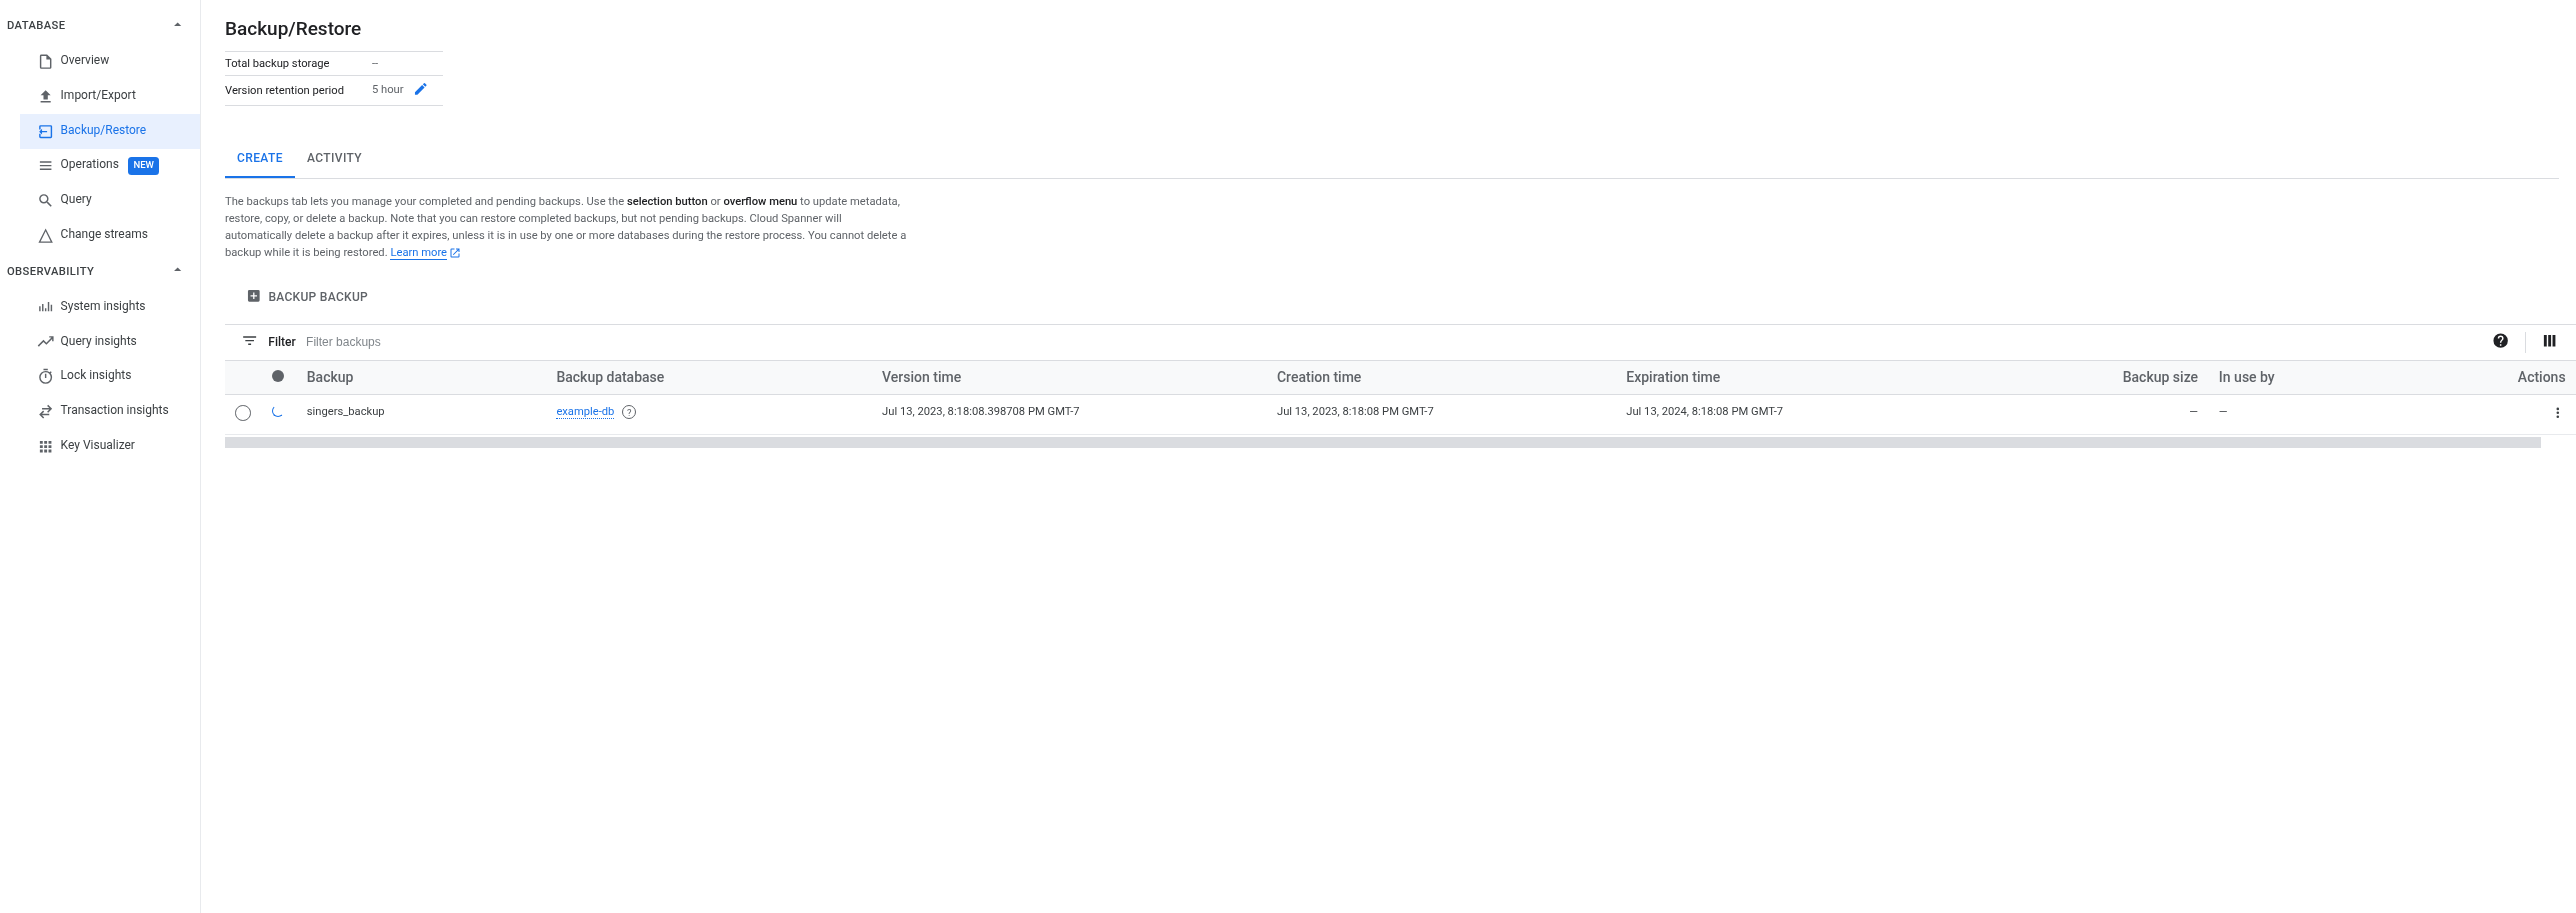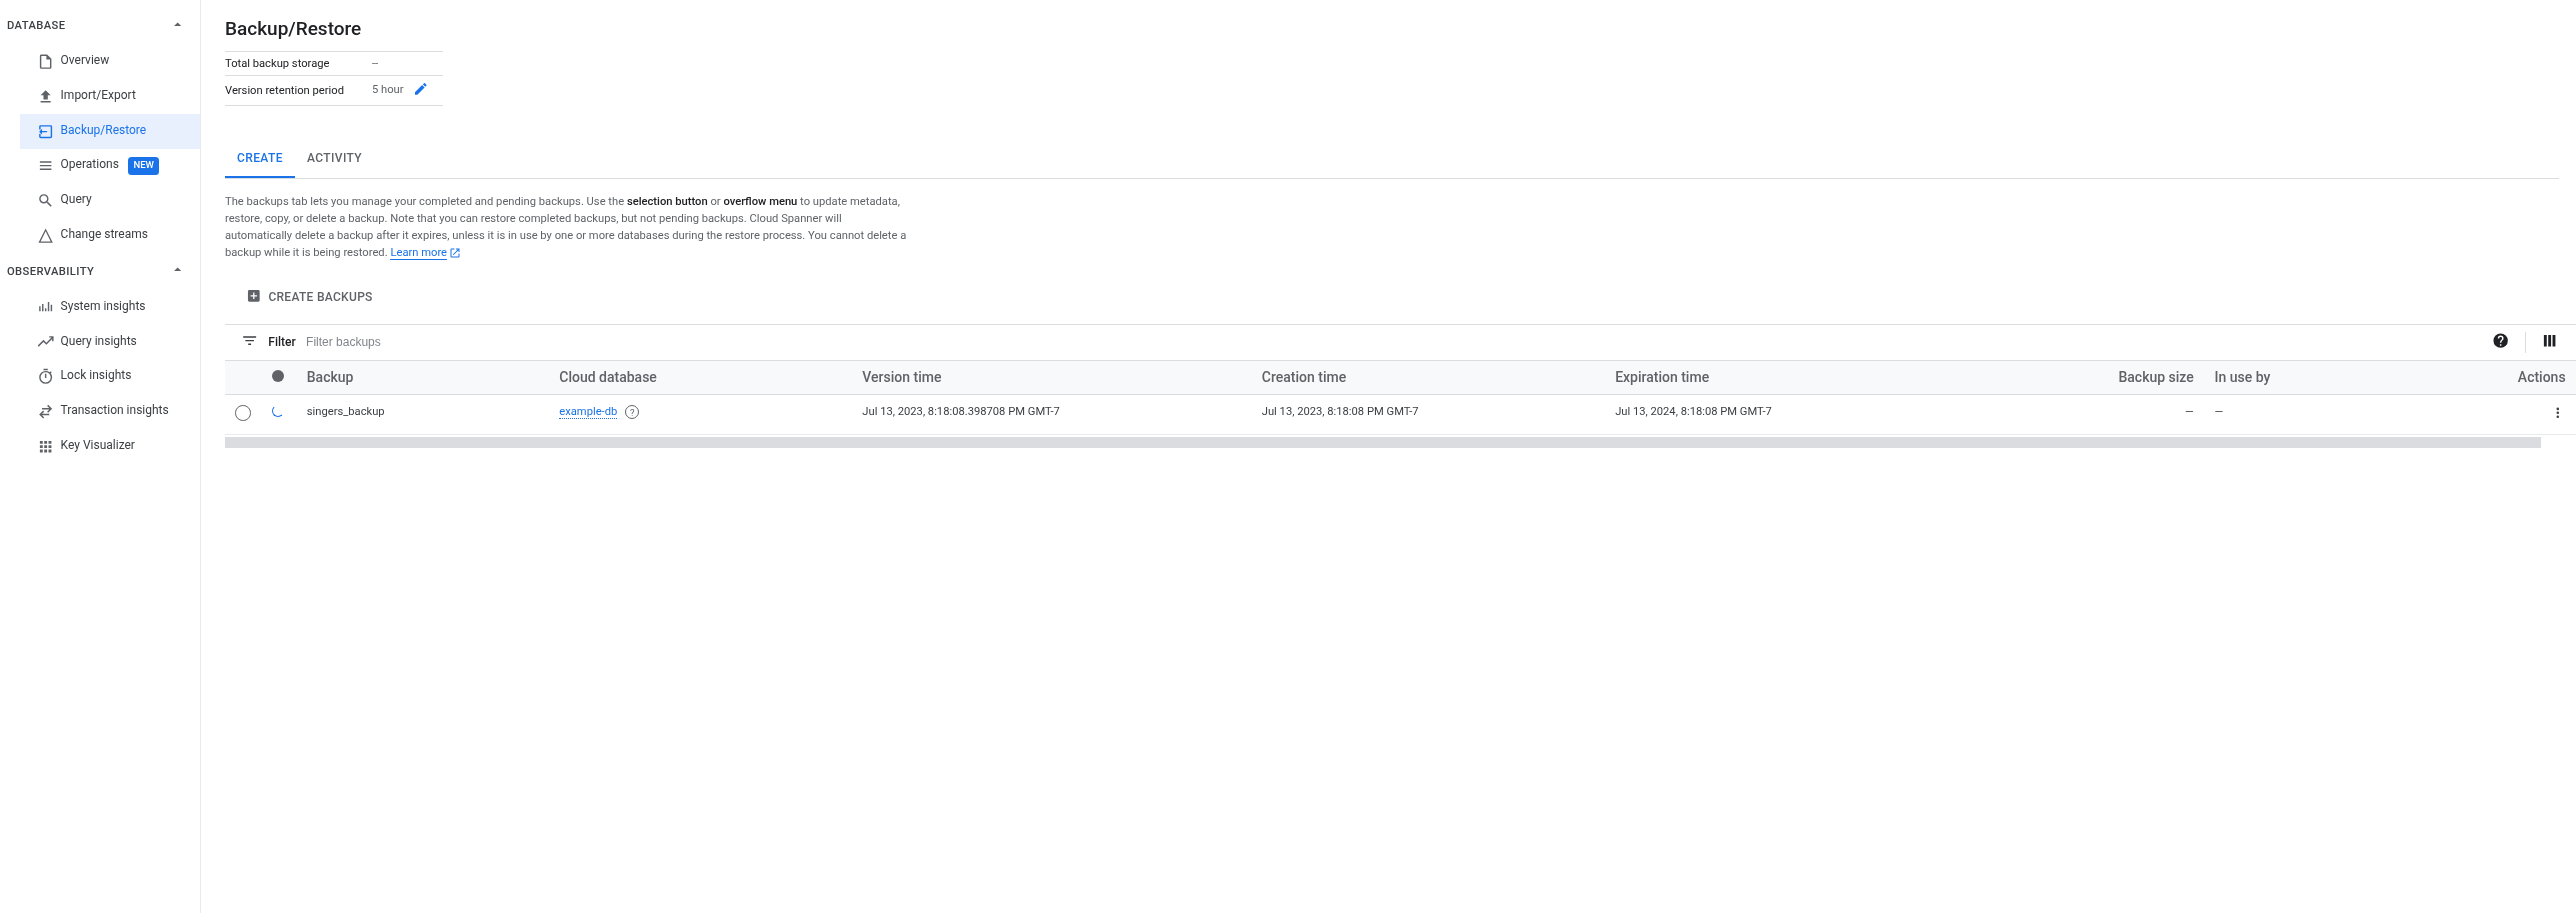--- a/index.html
+++ b/index.html
@@ -203,21 +203,21 @@
   <div class="tab-desc">
     <span>The backups tab lets you manage your completed and pending backups. Use the </span><b>selection button</b><span> or </span><b>overflow menu</b><span> to update metadata, restore, copy, or delete a backup. Note that you can restore completed backups, but not pending backups. Cloud Spanner will automatically delete a backup after it expires, unless it is in use by one or more databases during the restore process. You cannot delete a backup while it is being restored. </span><a class="learn-more">Learn more</a><span class="learn-more-icon"><svg viewBox="0 0 24 24">
           <path d="M14 3v2h3.59l-9.83 9.83 1.41 1.41L19 6.41V10h2V3h-7zM5 5h6V3H5a2 2 0 00-2 2v14a2 2 0 002 2h14a2 2 0 002-2v-6h-2v6H5V5z"></path>
         </svg></span>
   </div>
 
   <div class="create-btn">
     <span><svg viewBox="0 0 24 24">
           <path d="M19 3H5a2 2 0 00-2 2v14a2 2 0 002 2h14a2 2 0 002-2V5a2 2 0 00-2-2zm-2 10h-4v4h-2v-4H7v-2h4V7h2v4h4v2z"></path>
         </svg></span>
-    <span>CREATE BACKUPS</span>
+    <span>BACKUP BACKUP</span>
   </div>
 
   <div class="filter-bar">
     <span class="filter-icon"><svg viewBox="0 0 24 24">
           <path d="M10 18h4v-2h-4v2zM3 6v2h18V6H3zm3 7h12v-2H6v2z"></path>
         </svg></span>
     <span class="filter-label">Filter</span>
     <input class="filter-input" placeholder="Filter backups" style="">
     <div class="filter-right">
       <span class="help-icon"><svg viewBox="0 0 24 24">
@@ -229,21 +229,21 @@
           </svg></span>
     </div>
   </div>
 
   <table class="data-table">
     <thead>
       <tr>
         <th class="radio-cell"></th>
         <th style="width:35px"><span class="status-dot"></span></th>
         <th>Backup</th>
-        <th>Cloud database</th>
+        <th>Backup database</th>
         <th>Version time</th>
         <th>Creation time</th>
         <th>Expiration time</th>
         <th class="right">Backup size</th>
         <th>In use by</th>
         <th class="right">Actions</th>
       </tr>
     </thead>
     <tbody>
       <tr>

